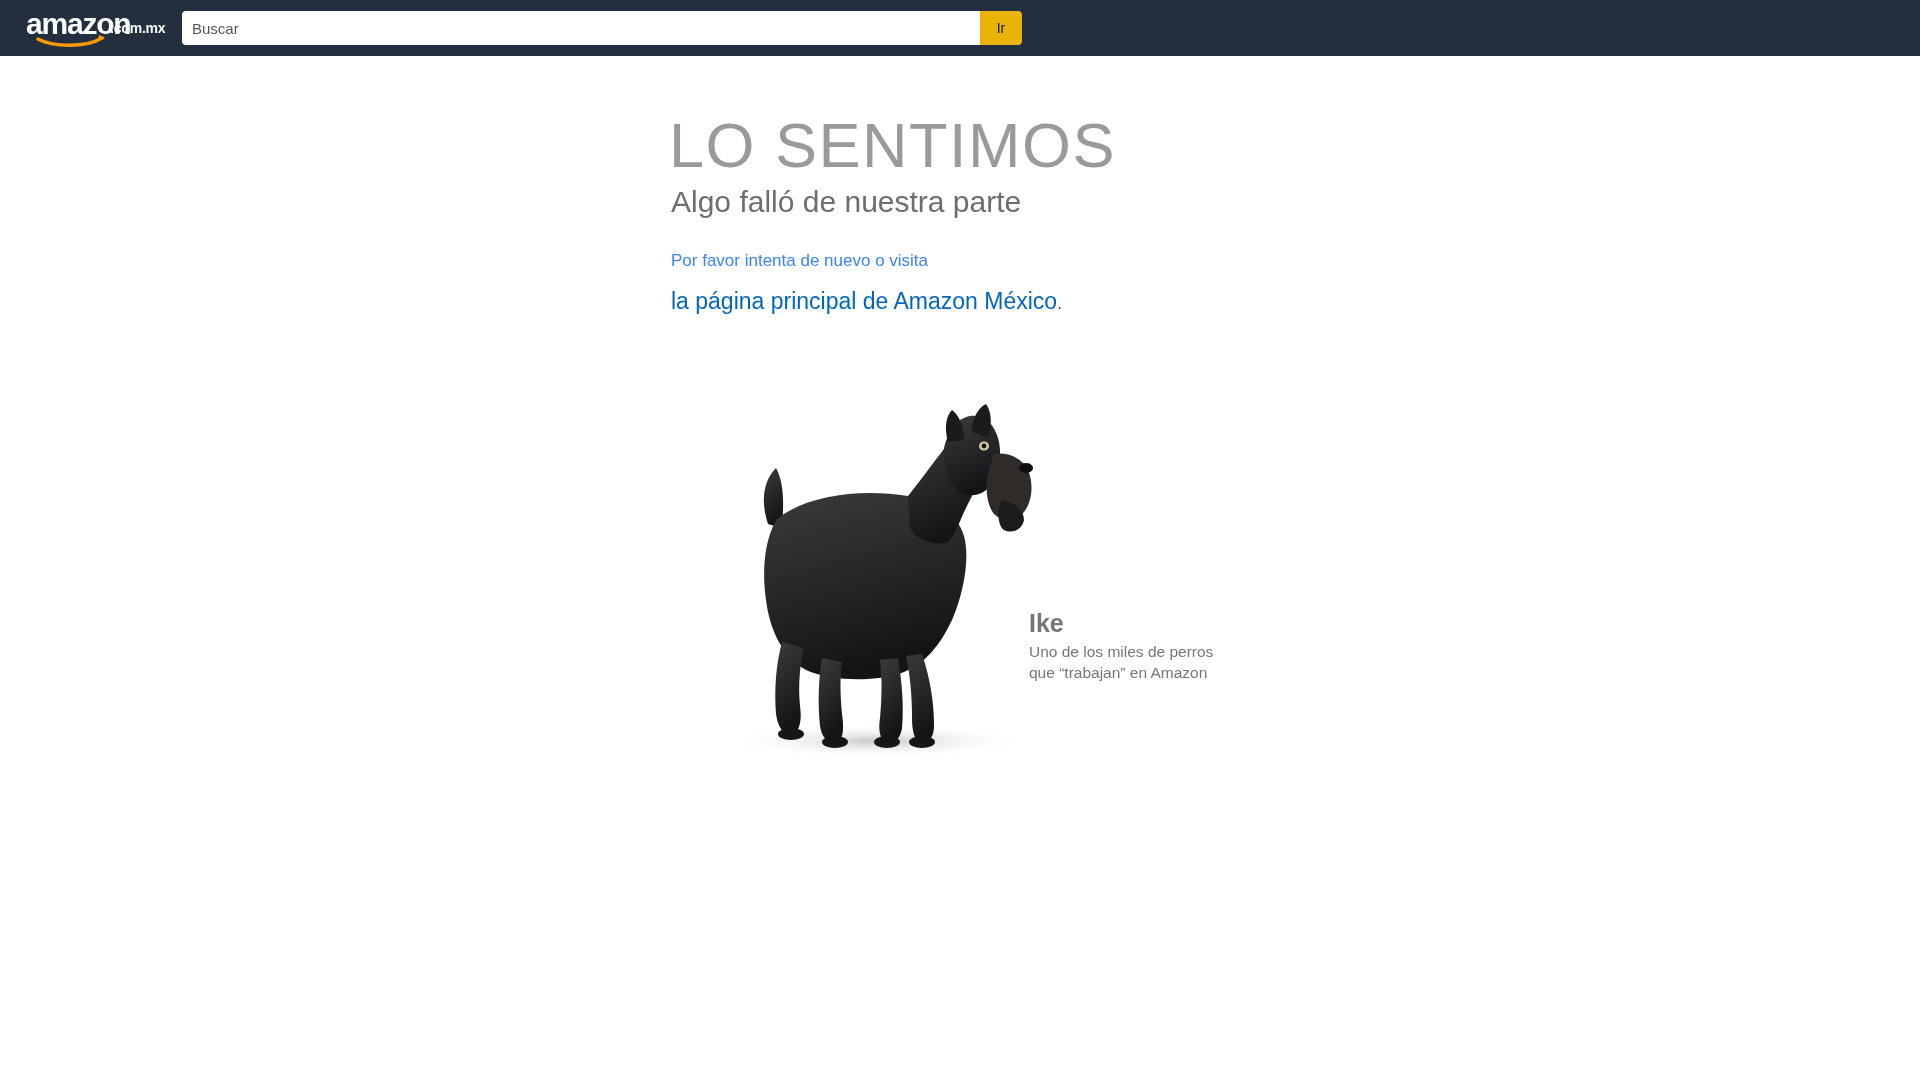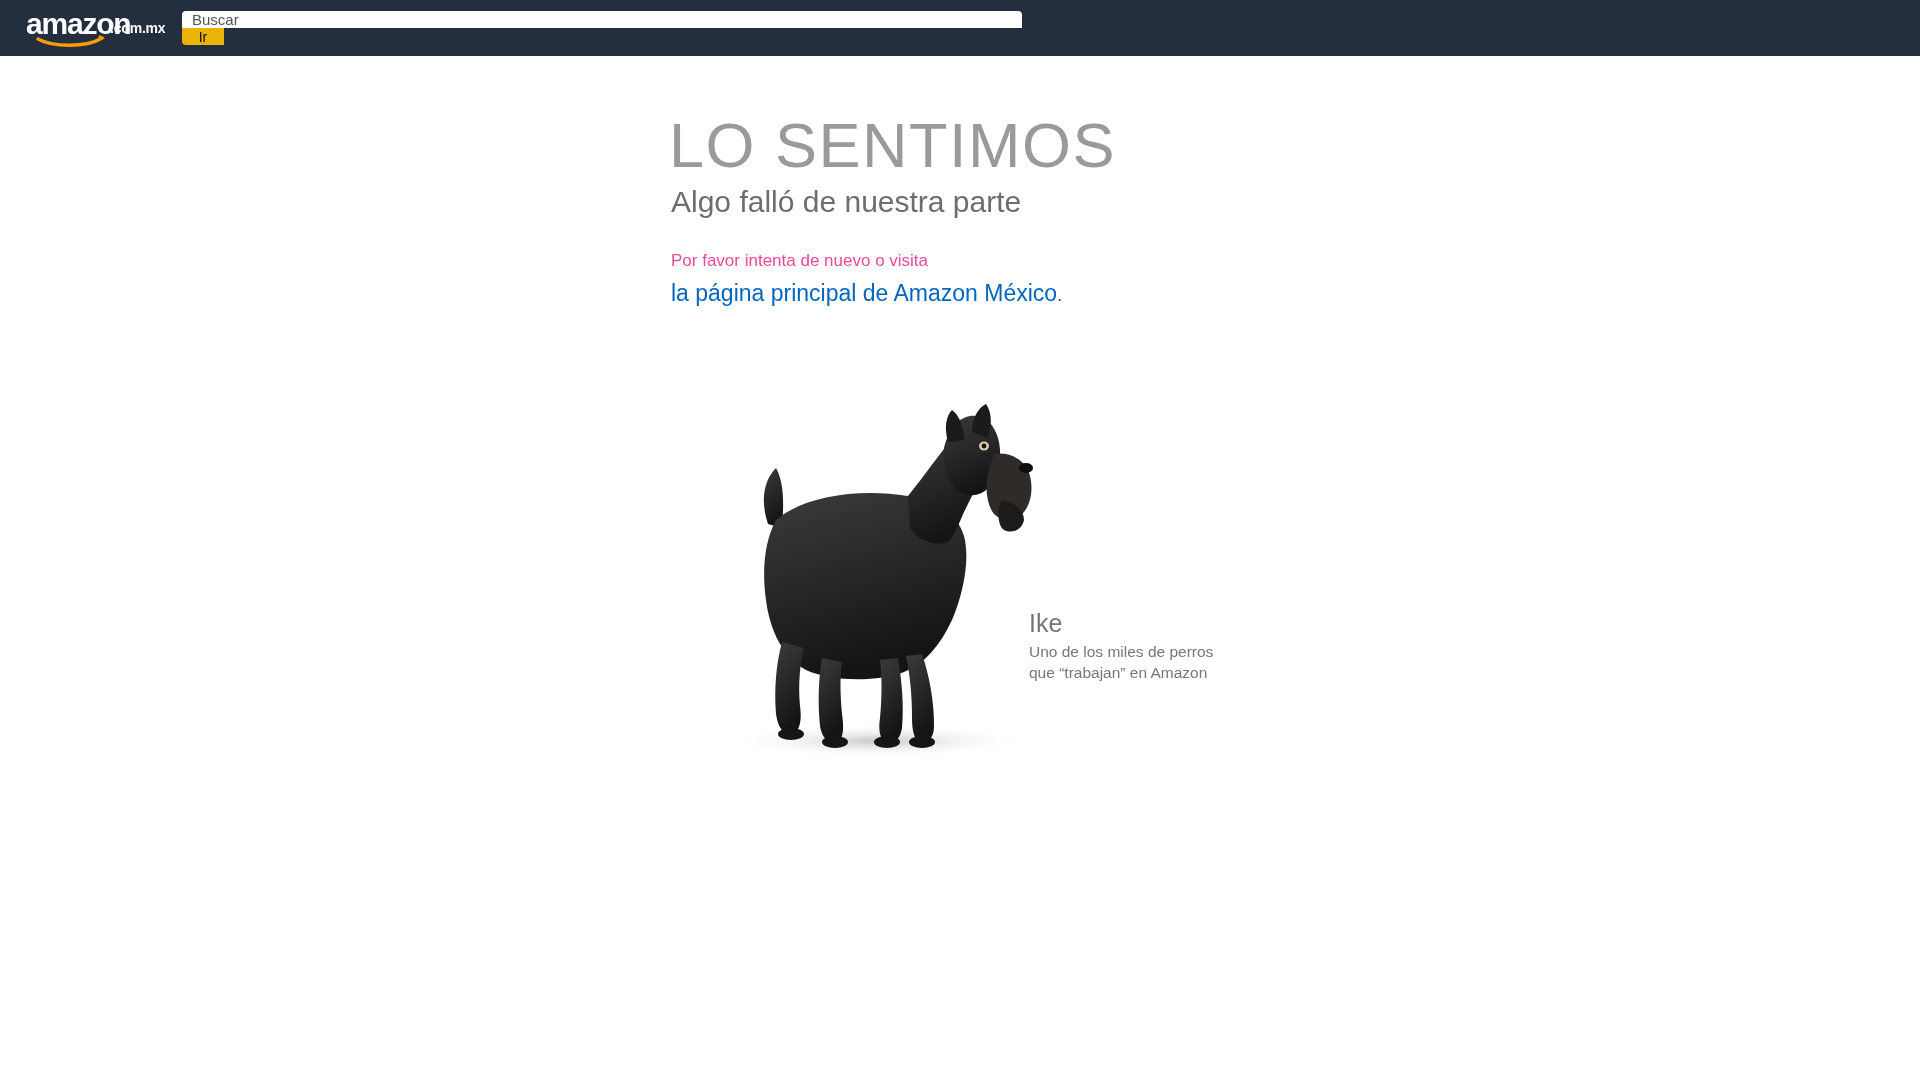--- a/index.html
+++ b/index.html
@@ -60,21 +60,20 @@
     height: 14px;
   }
 
   .search-wrap {
     display: flex;
     align-items: stretch;
     height: 34px;
     width: 840px;
     border-radius: 4px;
     overflow: hidden;
-    flex-direction: column;
   }
   .search-input {
     flex: 1 1 auto;
     border: none;
     outline: none;
     font-size: 15px;
     font-family: "Liberation Sans", sans-serif;
     padding: 0 10px;
     color: #111;
     background: #ffffff;
@@ -122,22 +121,22 @@
   .error-subtitle {
     font-size: 30px;
     font-weight: 300;
     color: #6d6d6d;
     margin: 6px 0 0 2px;
     line-height: 36px;
     font-family: "Liberation Sans", sans-serif;
   }
   .error-text {
     font-size: 17px;
-    color: #ec4899;
-    margin: 29px 0 8px 2px;
+    color: #3b82f6;
+    margin: 29px 0 16px 2px;
     line-height: 23px;
   }
   .error-link {
     color: #0066c0;
     text-decoration: none;
     font-size: 23px;
     cursor: pointer;
   }
   .error-period { color: #333; font-size: 17px; }
 
@@ -152,21 +151,21 @@
   .dog-svg { display: block; }
 
   .dog-caption {
     position: absolute;
     left: 1029px;
     top: 553px;
     width: 260px;
   }
   .dog-name {
     font-size: 25px;
-    font-weight: 400;
+    font-weight: 700;
     color: #767676;
     line-height: 28px;
     margin: 0;
   }
   .dog-desc {
     font-size: 15.5px;
     color: #767676;
     line-height: 21px;
     margin: 4px 0 0 0;
   }

